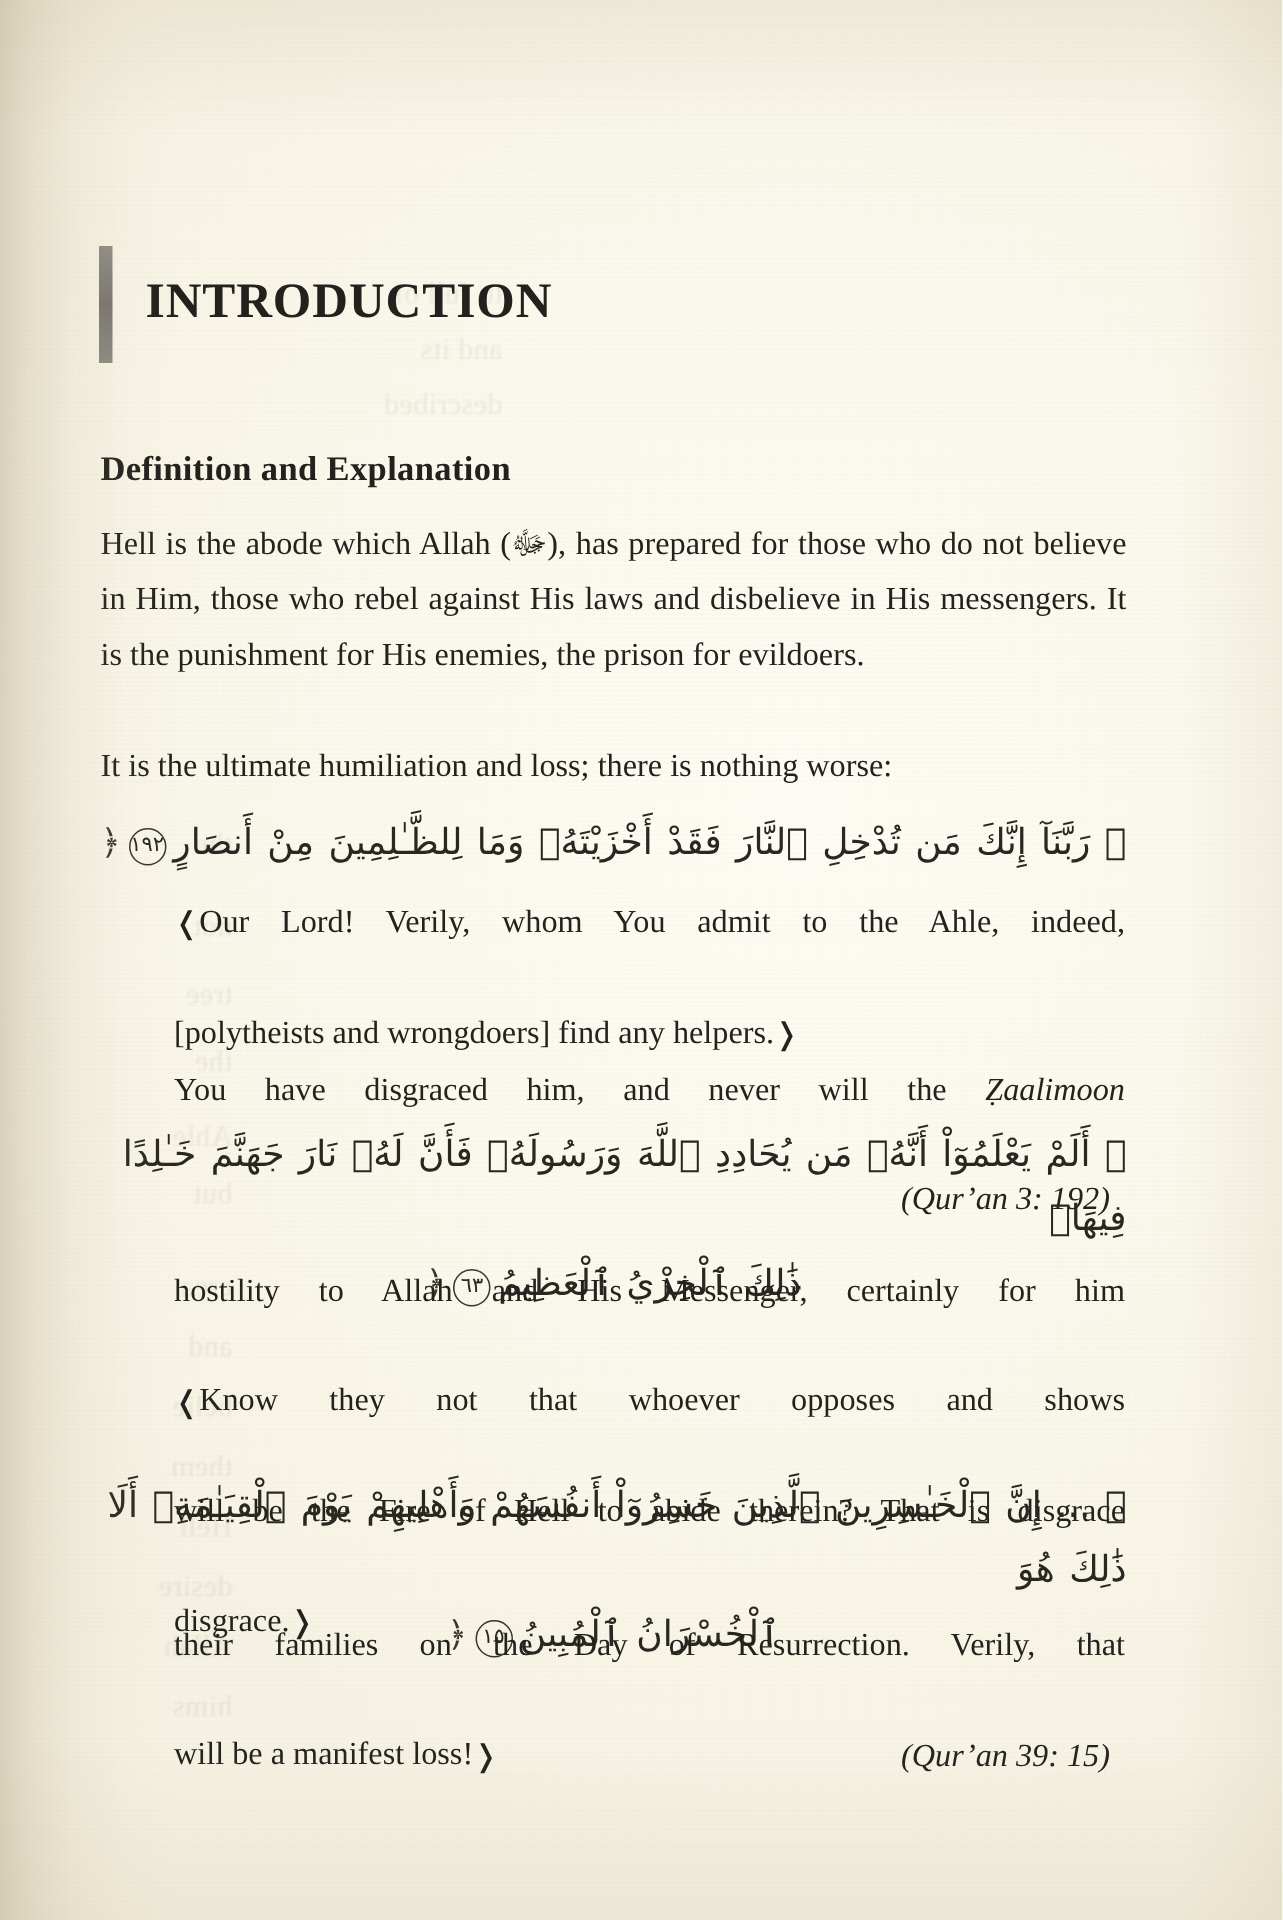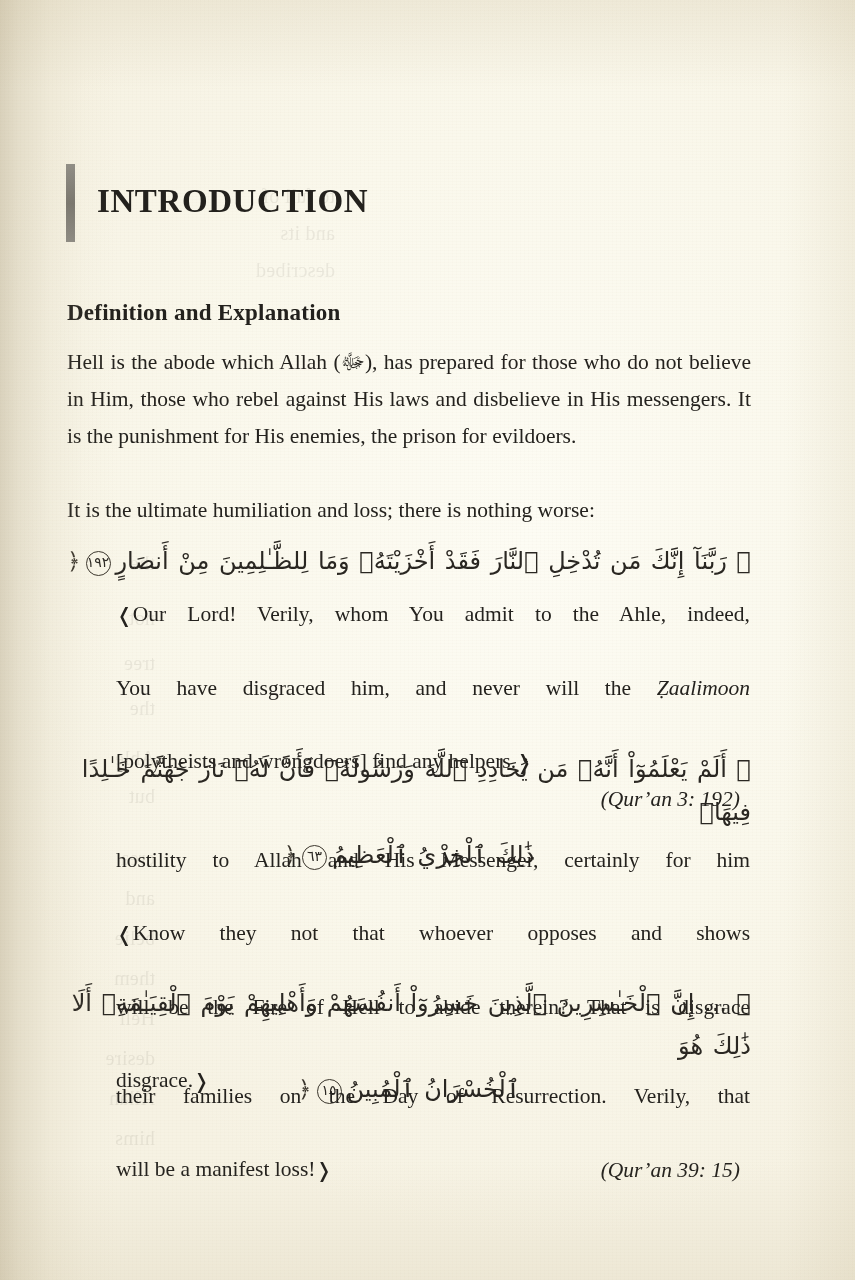--- a/index.html
+++ b/index.html
@@ -248,22 +248,22 @@
     <div class="para p1">Hell is the abode which Allah (ﷻ), has prepared for those who do not believe in Him, those who rebel against His laws and disbelieve in His messengers. It is the punishment for His enemies, the prison for evildoers.</div>
 
     <div class="para p2">It is the ultimate humiliation and loss; there is nothing worse:</div>
 
     <div class="arabic ar1">
       <span>﴾ رَبَّنَآ إِنَّكَ مَن تُدْخِلِ ٱلنَّارَ فَقَدْ أَخْزَيْتَهُۖ وَمَا لِلظَّـٰلِمِينَ مِنْ أَنصَارٍ</span><span class="ayah-num">١٩٢</span><span class="orn">﴿</span>
     </div>
 
     <div class="translation t1">
       <span class="tline jst"><span class="qmark">❬</span><span>Our Lord! Verily, whom You admit to the Ahle, indeed,</span></span>
+      <span class="tline"><span>[polytheists and wrongdoers] find any helpers.</span><span class="qmark">❭</span></span>
       <span class="tline jst"><span>You have disgraced him, and never will the </span><span class="ital">Ẓaalimoon</span></span>
-      <span class="tline"><span>[polytheists and wrongdoers] find any helpers.</span><span class="qmark">❭</span></span>
       <span class="cite-right-only cite-inset"><span class="citation">(Qur’an 3: 192)</span></span>
     </div>
 
     <div class="arabic ar2 two-line">
       <div>
         <span>﴾ أَلَمْ يَعْلَمُوٓاْ أَنَّهُۥ مَن يُحَادِدِ ٱللَّهَ وَرَسُولَهُۥ فَأَنَّ لَهُۥ نَارَ جَهَنَّمَ خَـٰلِدًا فِيهَاۖ</span>
       </div>
       <div style="text-align:center;">
         <span>ذَٰلِكَ ٱلْخِزْيُ ٱلْعَظِيمُ</span><span class="ayah-num">٦٣</span><span class="orn">﴿</span>
       </div>

